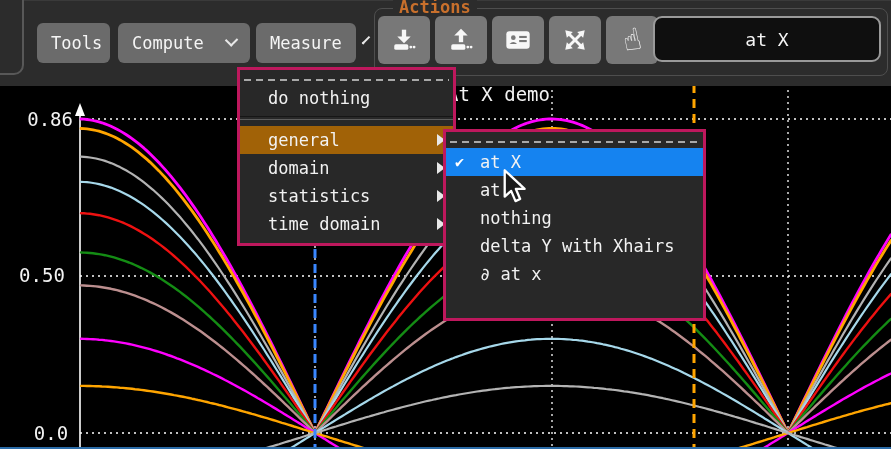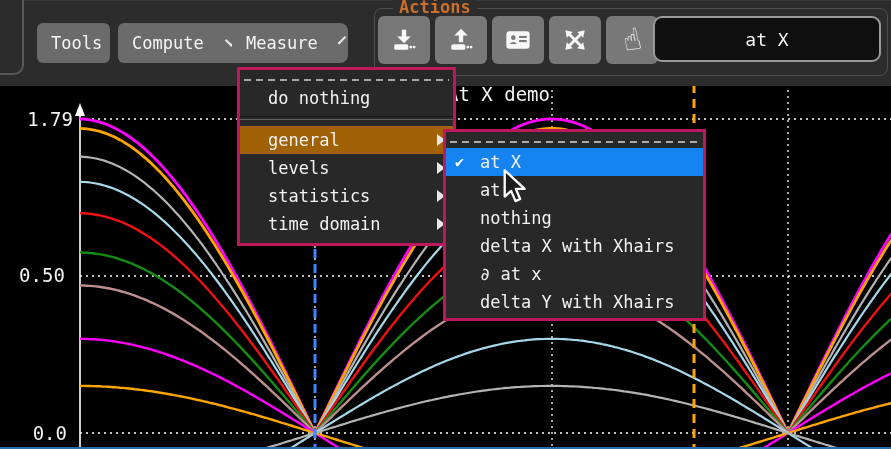--- a/index.html
+++ b/index.html
@@ -71,39 +71,39 @@
         <path d="M81.0,168.5 L84.0,168.6 L87.0,168.7 L90.0,169.0 L93.0,169.3 L96.0,169.7 L99.0,170.1 L102.0,170.6 L105.0,171.2 L108.0,171.9 L111.0,172.6 L114.0,173.4 L117.0,174.3 L120.0,175.3 L123.0,176.3 L126.0,177.4 L129.0,178.5 L132.0,179.7 L135.0,181.0 L138.0,182.4 L141.0,183.8 L144.0,185.3 L147.0,186.8 L150.0,188.4 L153.0,190.1 L156.0,191.8 L159.0,193.6 L162.0,195.5 L165.0,197.4 L168.0,199.4 L171.0,201.5 L174.0,203.6 L177.0,205.7 L180.0,207.9 L183.0,210.2 L186.0,212.5 L189.0,214.9 L192.0,217.4 L195.0,219.9 L198.0,222.4 L201.0,225.0 L204.0,227.6 L207.0,230.3 L210.0,233.0 L213.0,235.8 L216.0,238.7 L219.0,241.5 L222.0,244.4 L225.0,247.4 L228.0,250.4 L231.0,253.4 L234.0,256.5 L237.0,259.6 L240.0,262.7 L243.0,265.9 L246.0,269.1 L249.0,272.4 L252.0,275.6 L255.0,278.9 L258.0,282.3 L261.0,285.6 L264.0,289.0 L267.0,292.4 L270.0,295.8 L273.0,299.3 L276.0,302.8 L279.0,306.2 L282.0,309.7 L285.0,313.3 L288.0,316.8 L291.0,320.3 L294.0,323.9 L297.0,327.5 L300.0,331.0 L303.0,334.6 L306.0,338.2 L309.0,341.8 L312.0,345.4 L315.0,349.0 L318.0,345.4 L321.0,341.8 L324.0,338.2 L327.0,334.6 L330.0,331.0 L333.0,327.5 L336.0,323.9 L339.0,320.3 L342.0,316.8 L345.0,313.3 L348.0,309.7 L351.0,306.2 L354.0,302.8 L357.0,299.3 L360.0,295.8 L363.0,292.4 L366.0,289.0 L369.0,285.6 L372.0,282.3 L375.0,278.9 L378.0,275.6 L381.0,272.4 L384.0,269.1 L387.0,265.9 L390.0,262.7 L393.0,259.6 L396.0,256.5 L399.0,253.4 L402.0,250.4 L405.0,247.4 L408.0,244.4 L411.0,241.5 L414.0,238.7 L417.0,235.8 L420.0,233.0 L423.0,230.3 L426.0,227.6 L429.0,225.0 L432.0,222.4 L435.0,219.9 L438.0,217.4 L441.0,214.9 L444.0,212.5 L447.0,210.2 L450.0,207.9 L453.0,205.7 L456.0,203.6 L459.0,201.5 L462.0,199.4 L465.0,197.4 L468.0,195.5 L471.0,193.6 L474.0,191.8 L477.0,190.1 L480.0,188.4 L483.0,186.8 L486.0,185.3 L489.0,183.8 L492.0,182.4 L495.0,181.0 L498.0,179.7 L501.0,178.5 L504.0,177.4 L507.0,176.3 L510.0,175.3 L513.0,174.3 L516.0,173.4 L519.0,172.6 L522.0,171.9 L525.0,171.2 L528.0,170.6 L531.0,170.1 L534.0,169.7 L537.0,169.3 L540.0,169.0 L543.0,168.7 L546.0,168.6 L549.0,168.5 L552.0,168.5 L555.0,168.5 L558.0,168.6 L561.0,168.8 L564.0,169.1 L567.0,169.4 L570.0,169.8 L573.0,170.3 L576.0,170.8 L579.0,171.5 L582.0,172.1 L585.0,172.9 L588.0,173.7 L591.0,174.6 L594.0,175.6 L597.0,176.6 L600.0,177.7 L603.0,178.9 L606.0,180.2 L609.0,181.5 L612.0,182.8 L615.0,184.3 L618.0,185.8 L621.0,187.3 L624.0,189.0 L627.0,190.7 L630.0,192.4 L633.0,194.3 L636.0,196.1 L639.0,198.1 L642.0,200.1 L645.0,202.2 L648.0,204.3 L651.0,206.5 L654.0,208.7 L657.0,211.0 L660.0,213.3 L663.0,215.7 L666.0,218.2 L669.0,220.7 L672.0,223.3 L675.0,225.9 L678.0,228.5 L681.0,231.2 L684.0,234.0 L687.0,236.8 L690.0,239.6 L693.0,242.5 L696.0,245.4 L699.0,248.4 L702.0,251.4 L705.0,254.4 L708.0,257.5 L711.0,260.6 L714.0,263.8 L717.0,267.0 L720.0,270.2 L723.0,273.5 L726.0,276.7 L729.0,280.0 L732.0,283.4 L735.0,286.7 L738.0,290.1 L741.0,293.5 L744.0,297.0 L747.0,300.4 L750.0,303.9 L753.0,307.4 L756.0,310.9 L759.0,314.4 L762.0,318.0 L765.0,321.5 L768.0,325.1 L771.0,328.7 L774.0,332.2 L777.0,335.8 L780.0,339.4 L783.0,343.0 L786.0,346.6 L789.0,347.8 L792.0,344.2 L795.0,340.6 L798.0,337.0 L801.0,333.4 L804.0,329.8 L807.0,326.3 L810.0,322.7 L813.0,319.2 L816.0,315.6 L819.0,312.1 L822.0,308.6 L825.0,305.1 L828.0,301.6 L831.0,298.1 L834.0,294.7 L837.0,291.3 L840.0,287.9 L843.0,284.5 L846.0,281.2 L849.0,277.8 L852.0,274.5 L855.0,271.3 L858.0,268.0 L861.0,264.8 L864.0,261.7 L867.0,258.6 L870.0,255.5 L873.0,252.4 L876.0,249.4 L879.0,246.4 L882.0,243.5 L885.0,240.6 L888.0,237.7 L891.0,234.9" fill="none" stroke="#148c14" stroke-width="2.4" stroke-linejoin="round" stroke-linecap="round"></path>
         <path d="M81.0,201.4 L84.0,201.5 L87.0,201.7 L90.0,201.9 L93.0,202.1 L96.0,202.4 L99.0,202.8 L102.0,203.2 L105.0,203.7 L108.0,204.2 L111.0,204.8 L114.0,205.5 L117.0,206.2 L120.0,207.0 L123.0,207.8 L126.0,208.7 L129.0,209.6 L132.0,210.6 L135.0,211.7 L138.0,212.8 L141.0,214.0 L144.0,215.2 L147.0,216.4 L150.0,217.8 L153.0,219.1 L156.0,220.5 L159.0,222.0 L162.0,223.5 L165.0,225.1 L168.0,226.7 L171.0,228.4 L174.0,230.1 L177.0,231.9 L180.0,233.7 L183.0,235.6 L186.0,237.5 L189.0,239.4 L192.0,241.4 L195.0,243.4 L198.0,245.5 L201.0,247.6 L204.0,249.8 L207.0,252.0 L210.0,254.2 L213.0,256.5 L216.0,258.8 L219.0,261.1 L222.0,263.5 L225.0,265.9 L228.0,268.4 L231.0,270.9 L234.0,273.4 L237.0,275.9 L240.0,278.5 L243.0,281.1 L246.0,283.7 L249.0,286.4 L252.0,289.0 L255.0,291.7 L258.0,294.5 L261.0,297.2 L264.0,300.0 L267.0,302.7 L270.0,305.5 L273.0,308.4 L276.0,311.2 L279.0,314.0 L282.0,316.9 L285.0,319.8 L288.0,322.7 L291.0,325.6 L294.0,328.5 L297.0,331.4 L300.0,334.3 L303.0,337.3 L306.0,340.2 L309.0,343.1 L312.0,346.1 L315.0,349.0 L318.0,346.1 L321.0,343.1 L324.0,340.2 L327.0,337.3 L330.0,334.3 L333.0,331.4 L336.0,328.5 L339.0,325.6 L342.0,322.7 L345.0,319.8 L348.0,316.9 L351.0,314.0 L354.0,311.2 L357.0,308.4 L360.0,305.5 L363.0,302.7 L366.0,300.0 L369.0,297.2 L372.0,294.5 L375.0,291.7 L378.0,289.0 L381.0,286.4 L384.0,283.7 L387.0,281.1 L390.0,278.5 L393.0,275.9 L396.0,273.4 L399.0,270.9 L402.0,268.4 L405.0,265.9 L408.0,263.5 L411.0,261.1 L414.0,258.8 L417.0,256.5 L420.0,254.2 L423.0,252.0 L426.0,249.8 L429.0,247.6 L432.0,245.5 L435.0,243.4 L438.0,241.4 L441.0,239.4 L444.0,237.5 L447.0,235.6 L450.0,233.7 L453.0,231.9 L456.0,230.1 L459.0,228.4 L462.0,226.7 L465.0,225.1 L468.0,223.5 L471.0,222.0 L474.0,220.5 L477.0,219.1 L480.0,217.8 L483.0,216.4 L486.0,215.2 L489.0,214.0 L492.0,212.8 L495.0,211.7 L498.0,210.6 L501.0,209.6 L504.0,208.7 L507.0,207.8 L510.0,207.0 L513.0,206.2 L516.0,205.5 L519.0,204.8 L522.0,204.2 L525.0,203.7 L528.0,203.2 L531.0,202.8 L534.0,202.4 L537.0,202.1 L540.0,201.9 L543.0,201.7 L546.0,201.5 L549.0,201.4 L552.0,201.4 L555.0,201.5 L558.0,201.6 L561.0,201.7 L564.0,201.9 L567.0,202.2 L570.0,202.5 L573.0,202.9 L576.0,203.4 L579.0,203.9 L582.0,204.4 L585.0,205.1 L588.0,205.7 L591.0,206.5 L594.0,207.3 L597.0,208.1 L600.0,209.0 L603.0,210.0 L606.0,211.0 L609.0,212.1 L612.0,213.2 L615.0,214.4 L618.0,215.6 L621.0,216.9 L624.0,218.2 L627.0,219.6 L630.0,221.0 L633.0,222.5 L636.0,224.1 L639.0,225.6 L642.0,227.3 L645.0,229.0 L648.0,230.7 L651.0,232.5 L654.0,234.3 L657.0,236.2 L660.0,238.1 L663.0,240.1 L666.0,242.1 L669.0,244.1 L672.0,246.2 L675.0,248.3 L678.0,250.5 L681.0,252.7 L684.0,255.0 L687.0,257.3 L690.0,259.6 L693.0,261.9 L696.0,264.3 L699.0,266.8 L702.0,269.2 L705.0,271.7 L708.0,274.2 L711.0,276.8 L714.0,279.4 L717.0,282.0 L720.0,284.6 L723.0,287.2 L726.0,289.9 L729.0,292.6 L732.0,295.4 L735.0,298.1 L738.0,300.9 L741.0,303.7 L744.0,306.5 L747.0,309.3 L750.0,312.1 L753.0,315.0 L756.0,317.9 L759.0,320.7 L762.0,323.6 L765.0,326.5 L768.0,329.5 L771.0,332.4 L774.0,335.3 L777.0,338.2 L780.0,341.2 L783.0,344.1 L786.0,347.0 L789.0,348.0 L792.0,345.1 L795.0,342.1 L798.0,339.2 L801.0,336.3 L804.0,333.3 L807.0,330.4 L810.0,327.5 L813.0,324.6 L816.0,321.7 L819.0,318.8 L822.0,316.0 L825.0,313.1 L828.0,310.3 L831.0,307.4 L834.0,304.6 L837.0,301.8 L840.0,299.0 L843.0,296.3 L846.0,293.5 L849.0,290.8 L852.0,288.1 L855.0,285.5 L858.0,282.8 L861.0,280.2 L864.0,277.6 L867.0,275.1 L870.0,272.5 L873.0,270.0 L876.0,267.6 L879.0,265.1 L882.0,262.7 L885.0,260.4 L888.0,258.0 L891.0,255.7" fill="none" stroke="#bc8f8f" stroke-width="2.4" stroke-linejoin="round" stroke-linecap="round"></path>
         <path d="M81.0,254.8 L84.0,254.9 L87.0,255.0 L90.0,255.1 L93.0,255.2 L96.0,255.4 L99.0,255.7 L102.0,255.9 L105.0,256.3 L108.0,256.6 L111.0,257.0 L114.0,257.4 L117.0,257.9 L120.0,258.4 L123.0,258.9 L126.0,259.4 L129.0,260.0 L132.0,260.7 L135.0,261.4 L138.0,262.1 L141.0,262.8 L144.0,263.6 L147.0,264.4 L150.0,265.2 L153.0,266.1 L156.0,267.0 L159.0,267.9 L162.0,268.9 L165.0,269.9 L168.0,271.0 L171.0,272.0 L174.0,273.1 L177.0,274.3 L180.0,275.4 L183.0,276.6 L186.0,277.8 L189.0,279.1 L192.0,280.3 L195.0,281.6 L198.0,282.9 L201.0,284.3 L204.0,285.7 L207.0,287.1 L210.0,288.5 L213.0,290.0 L216.0,291.4 L219.0,292.9 L222.0,294.4 L225.0,296.0 L228.0,297.5 L231.0,299.1 L234.0,300.7 L237.0,302.4 L240.0,304.0 L243.0,305.6 L246.0,307.3 L249.0,309.0 L252.0,310.7 L255.0,312.4 L258.0,314.2 L261.0,315.9 L264.0,317.7 L267.0,319.5 L270.0,321.3 L273.0,323.1 L276.0,324.9 L279.0,326.7 L282.0,328.5 L285.0,330.4 L288.0,332.2 L291.0,334.0 L294.0,335.9 L297.0,337.8 L300.0,339.6 L303.0,341.5 L306.0,343.4 L309.0,345.2 L312.0,347.1 L315.0,349.0 L318.0,350.9 L321.0,352.8 L324.0,354.6 L327.0,356.5 L330.0,358.4 L333.0,360.2 L336.0,362.1 L339.0,364.0 L342.0,365.8 L345.0,367.6 L348.0,369.5 L351.0,371.3 L354.0,373.1 L357.0,374.9 L360.0,376.7 L363.0,378.5 L366.0,380.3 L369.0,382.1 L372.0,383.8 L375.0,385.6 L378.0,387.3 L381.0,389.0 L384.0,390.7 L387.0,392.4 L390.0,394.0 L393.0,395.6 L396.0,397.3 L399.0,398.9 L402.0,400.5 L405.0,402.0 L408.0,403.6 L411.0,405.1 L414.0,406.6 L417.0,408.0 L420.0,409.5 L423.0,410.9 L426.0,412.3 L429.0,413.7 L432.0,415.1 L435.0,416.4 L438.0,417.7 L441.0,418.9 L444.0,420.2 L447.0,421.4 L450.0,422.6 L453.0,423.7 L456.0,424.9 L459.0,426.0 L462.0,427.0 L465.0,428.1 L468.0,429.1 L471.0,430.1 L474.0,431.0 L477.0,431.9 L480.0,432.8 L483.0,433.6 L486.0,434.4 L489.0,435.2 L492.0,435.9 L495.0,436.6 L498.0,437.3 L501.0,438.0 L504.0,438.6 L507.0,439.1 L510.0,439.6 L513.0,440.1 L516.0,440.6 L519.0,441.0 L522.0,441.4 L525.0,441.7 L528.0,442.1 L531.0,442.3 L534.0,442.6 L537.0,442.8 L540.0,442.9 L543.0,443.0 L546.0,443.1 L549.0,443.2 L552.0,443.2 L555.0,443.2 L558.0,443.1 L561.0,443.0 L564.0,442.9 L567.0,442.7 L570.0,442.5 L573.0,442.2 L576.0,442.0 L579.0,441.6 L582.0,441.3 L585.0,440.9 L588.0,440.4 L591.0,440.0 L594.0,439.5 L597.0,438.9 L600.0,438.4 L603.0,437.7 L606.0,437.1 L609.0,436.4 L612.0,435.7 L615.0,434.9 L618.0,434.2 L621.0,433.3 L624.0,432.5 L627.0,431.6 L630.0,430.7 L633.0,429.7 L636.0,428.7 L639.0,427.7 L642.0,426.7 L645.0,425.6 L648.0,424.5 L651.0,423.4 L654.0,422.2 L657.0,421.0 L660.0,419.8 L663.0,418.5 L666.0,417.2 L669.0,415.9 L672.0,414.6 L675.0,413.2 L678.0,411.9 L681.0,410.5 L684.0,409.0 L687.0,407.6 L690.0,406.1 L693.0,404.6 L696.0,403.0 L699.0,401.5 L702.0,399.9 L705.0,398.3 L708.0,396.7 L711.0,395.1 L714.0,393.5 L717.0,391.8 L720.0,390.1 L723.0,388.4 L726.0,386.7 L729.0,385.0 L732.0,383.2 L735.0,381.5 L738.0,379.7 L741.0,377.9 L744.0,376.1 L747.0,374.3 L750.0,372.5 L753.0,370.7 L756.0,368.9 L759.0,367.0 L762.0,365.2 L765.0,363.3 L768.0,361.5 L771.0,359.6 L774.0,357.7 L777.0,355.9 L780.0,354.0 L783.0,352.1 L786.0,350.3 L789.0,348.4 L792.0,346.5 L795.0,344.6 L798.0,342.7 L801.0,340.9 L804.0,339.0 L807.0,337.1 L810.0,335.3 L813.0,333.4 L816.0,331.6 L819.0,329.7 L822.0,327.9 L825.0,326.1 L828.0,324.3 L831.0,322.5 L834.0,320.7 L837.0,318.9 L840.0,317.1 L843.0,315.3 L846.0,313.6 L849.0,311.9 L852.0,310.2 L855.0,308.5 L858.0,306.8 L861.0,305.1 L864.0,303.4 L867.0,301.8 L870.0,300.2 L873.0,298.6 L876.0,297.0 L879.0,295.5 L882.0,293.9 L885.0,292.4 L888.0,290.9 L891.0,289.5" fill="none" stroke="#ff00ff" stroke-width="2.4" stroke-linejoin="round" stroke-linecap="round"></path>
         <path d="M81.0,301.9 L84.0,301.9 L87.0,302.0 L90.0,302.0 L93.0,302.1 L96.0,302.2 L99.0,302.3 L102.0,302.5 L105.0,302.6 L108.0,302.8 L111.0,303.0 L114.0,303.2 L117.0,303.4 L120.0,303.7 L123.0,303.9 L126.0,304.2 L129.0,304.5 L132.0,304.8 L135.0,305.2 L138.0,305.5 L141.0,305.9 L144.0,306.3 L147.0,306.7 L150.0,307.1 L153.0,307.5 L156.0,308.0 L159.0,308.5 L162.0,309.0 L165.0,309.5 L168.0,310.0 L171.0,310.5 L174.0,311.1 L177.0,311.6 L180.0,312.2 L183.0,312.8 L186.0,313.4 L189.0,314.0 L192.0,314.7 L195.0,315.3 L198.0,316.0 L201.0,316.6 L204.0,317.3 L207.0,318.0 L210.0,318.8 L213.0,319.5 L216.0,320.2 L219.0,321.0 L222.0,321.7 L225.0,322.5 L228.0,323.3 L231.0,324.1 L234.0,324.9 L237.0,325.7 L240.0,326.5 L243.0,327.3 L246.0,328.2 L249.0,329.0 L252.0,329.9 L255.0,330.7 L258.0,331.6 L261.0,332.5 L264.0,333.3 L267.0,334.2 L270.0,335.1 L273.0,336.0 L276.0,336.9 L279.0,337.8 L282.0,338.8 L285.0,339.7 L288.0,340.6 L291.0,341.5 L294.0,342.5 L297.0,343.4 L300.0,344.3 L303.0,345.3 L306.0,346.2 L309.0,347.1 L312.0,348.1 L315.0,349.0 L318.0,349.9 L321.0,350.9 L324.0,351.8 L327.0,352.7 L330.0,353.7 L333.0,354.6 L336.0,355.5 L339.0,356.5 L342.0,357.4 L345.0,358.3 L348.0,359.2 L351.0,360.2 L354.0,361.1 L357.0,362.0 L360.0,362.9 L363.0,363.8 L366.0,364.7 L369.0,365.5 L372.0,366.4 L375.0,367.3 L378.0,368.1 L381.0,369.0 L384.0,369.8 L387.0,370.7 L390.0,371.5 L393.0,372.3 L396.0,373.1 L399.0,373.9 L402.0,374.7 L405.0,375.5 L408.0,376.3 L411.0,377.0 L414.0,377.8 L417.0,378.5 L420.0,379.2 L423.0,380.0 L426.0,380.7 L429.0,381.4 L432.0,382.0 L435.0,382.7 L438.0,383.3 L441.0,384.0 L444.0,384.6 L447.0,385.2 L450.0,385.8 L453.0,386.4 L456.0,386.9 L459.0,387.5 L462.0,388.0 L465.0,388.5 L468.0,389.0 L471.0,389.5 L474.0,390.0 L477.0,390.5 L480.0,390.9 L483.0,391.3 L486.0,391.7 L489.0,392.1 L492.0,392.5 L495.0,392.8 L498.0,393.2 L501.0,393.5 L504.0,393.8 L507.0,394.1 L510.0,394.3 L513.0,394.6 L516.0,394.8 L519.0,395.0 L522.0,395.2 L525.0,395.4 L528.0,395.5 L531.0,395.7 L534.0,395.8 L537.0,395.9 L540.0,396.0 L543.0,396.0 L546.0,396.1 L549.0,396.1 L552.0,396.1 L555.0,396.1 L558.0,396.1 L561.0,396.0 L564.0,395.9 L567.0,395.9 L570.0,395.7 L573.0,395.6 L576.0,395.5 L579.0,395.3 L582.0,395.1 L585.0,394.9 L588.0,394.7 L591.0,394.5 L594.0,394.2 L597.0,394.0 L600.0,393.7 L603.0,393.4 L606.0,393.0 L609.0,392.7 L612.0,392.3 L615.0,392.0 L618.0,391.6 L621.0,391.2 L624.0,390.7 L627.0,390.3 L630.0,389.8 L633.0,389.4 L636.0,388.9 L639.0,388.4 L642.0,387.8 L645.0,387.3 L648.0,386.8 L651.0,386.2 L654.0,385.6 L657.0,385.0 L660.0,384.4 L663.0,383.8 L666.0,383.1 L669.0,382.5 L672.0,381.8 L675.0,381.1 L678.0,380.4 L681.0,379.7 L684.0,379.0 L687.0,378.3 L690.0,377.5 L693.0,376.8 L696.0,376.0 L699.0,375.2 L702.0,374.5 L705.0,373.7 L708.0,372.9 L711.0,372.1 L714.0,371.2 L717.0,370.4 L720.0,369.6 L723.0,368.7 L726.0,367.9 L729.0,367.0 L732.0,366.1 L735.0,365.2 L738.0,364.4 L741.0,363.5 L744.0,362.6 L747.0,361.7 L750.0,360.8 L753.0,359.9 L756.0,358.9 L759.0,358.0 L762.0,357.1 L765.0,356.2 L768.0,355.2 L771.0,354.3 L774.0,353.4 L777.0,352.4 L780.0,351.5 L783.0,350.6 L786.0,349.6 L789.0,348.7 L792.0,347.7 L795.0,346.8 L798.0,345.9 L801.0,344.9 L804.0,344.0 L807.0,343.1 L810.0,342.1 L813.0,341.2 L816.0,340.3 L819.0,339.4 L822.0,338.5 L825.0,337.5 L828.0,336.6 L831.0,335.7 L834.0,334.8 L837.0,333.9 L840.0,333.1 L843.0,332.2 L846.0,331.3 L849.0,330.4 L852.0,329.6 L855.0,328.7 L858.0,327.9 L861.0,327.0 L864.0,326.2 L867.0,325.4 L870.0,324.6 L873.0,323.8 L876.0,323.0 L879.0,322.2 L882.0,321.5 L885.0,320.7 L888.0,320.0 L891.0,319.2" fill="none" stroke="#ffa500" stroke-width="2.4" stroke-linejoin="round" stroke-linecap="round"></path>
         <path d="M81.0,443.2 L84.0,443.1 L87.0,443.0 L90.0,442.9 L93.0,442.8 L96.0,442.6 L99.0,442.3 L102.0,442.1 L105.0,441.7 L108.0,441.4 L111.0,441.0 L114.0,440.6 L117.0,440.1 L120.0,439.6 L123.0,439.1 L126.0,438.6 L129.0,438.0 L132.0,437.3 L135.0,436.6 L138.0,435.9 L141.0,435.2 L144.0,434.4 L147.0,433.6 L150.0,432.8 L153.0,431.9 L156.0,431.0 L159.0,430.1 L162.0,429.1 L165.0,428.1 L168.0,427.0 L171.0,426.0 L174.0,424.9 L177.0,423.7 L180.0,422.6 L183.0,421.4 L186.0,420.2 L189.0,418.9 L192.0,417.7 L195.0,416.4 L198.0,415.1 L201.0,413.7 L204.0,412.3 L207.0,410.9 L210.0,409.5 L213.0,408.0 L216.0,406.6 L219.0,405.1 L222.0,403.6 L225.0,402.0 L228.0,400.5 L231.0,398.9 L234.0,397.3 L237.0,395.6 L240.0,394.0 L243.0,392.4 L246.0,390.7 L249.0,389.0 L252.0,387.3 L255.0,385.6 L258.0,383.8 L261.0,382.1 L264.0,380.3 L267.0,378.5 L270.0,376.7 L273.0,374.9 L276.0,373.1 L279.0,371.3 L282.0,369.5 L285.0,367.6 L288.0,365.8 L291.0,364.0 L294.0,362.1 L297.0,360.2 L300.0,358.4 L303.0,356.5 L306.0,354.6 L309.0,352.8 L312.0,350.9 L315.0,349.0 L318.0,347.1 L321.0,345.2 L324.0,343.4 L327.0,341.5 L330.0,339.6 L333.0,337.8 L336.0,335.9 L339.0,334.0 L342.0,332.2 L345.0,330.4 L348.0,328.5 L351.0,326.7 L354.0,324.9 L357.0,323.1 L360.0,321.3 L363.0,319.5 L366.0,317.7 L369.0,315.9 L372.0,314.2 L375.0,312.4 L378.0,310.7 L381.0,309.0 L384.0,307.3 L387.0,305.6 L390.0,304.0 L393.0,302.4 L396.0,300.7 L399.0,299.1 L402.0,297.5 L405.0,296.0 L408.0,294.4 L411.0,292.9 L414.0,291.4 L417.0,290.0 L420.0,288.5 L423.0,287.1 L426.0,285.7 L429.0,284.3 L432.0,282.9 L435.0,281.6 L438.0,280.3 L441.0,279.1 L444.0,277.8 L447.0,276.6 L450.0,275.4 L453.0,274.3 L456.0,273.1 L459.0,272.0 L462.0,271.0 L465.0,269.9 L468.0,268.9 L471.0,267.9 L474.0,267.0 L477.0,266.1 L480.0,265.2 L483.0,264.4 L486.0,263.6 L489.0,262.8 L492.0,262.1 L495.0,261.4 L498.0,260.7 L501.0,260.0 L504.0,259.4 L507.0,258.9 L510.0,258.4 L513.0,257.9 L516.0,257.4 L519.0,257.0 L522.0,256.6 L525.0,256.3 L528.0,255.9 L531.0,255.7 L534.0,255.4 L537.0,255.2 L540.0,255.1 L543.0,255.0 L546.0,254.9 L549.0,254.8 L552.0,254.8 L555.0,254.8 L558.0,254.9 L561.0,255.0 L564.0,255.1 L567.0,255.3 L570.0,255.5 L573.0,255.8 L576.0,256.0 L579.0,256.4 L582.0,256.7 L585.0,257.1 L588.0,257.6 L591.0,258.0 L594.0,258.5 L597.0,259.1 L600.0,259.6 L603.0,260.3 L606.0,260.9 L609.0,261.6 L612.0,262.3 L615.0,263.1 L618.0,263.8 L621.0,264.7 L624.0,265.5 L627.0,266.4 L630.0,267.3 L633.0,268.3 L636.0,269.3 L639.0,270.3 L642.0,271.3 L645.0,272.4 L648.0,273.5 L651.0,274.6 L654.0,275.8 L657.0,277.0 L660.0,278.2 L663.0,279.5 L666.0,280.8 L669.0,282.1 L672.0,283.4 L675.0,284.8 L678.0,286.1 L681.0,287.5 L684.0,289.0 L687.0,290.4 L690.0,291.9 L693.0,293.4 L696.0,295.0 L699.0,296.5 L702.0,298.1 L705.0,299.7 L708.0,301.3 L711.0,302.9 L714.0,304.5 L717.0,306.2 L720.0,307.9 L723.0,309.6 L726.0,311.3 L729.0,313.0 L732.0,314.8 L735.0,316.5 L738.0,318.3 L741.0,320.1 L744.0,321.9 L747.0,323.7 L750.0,325.5 L753.0,327.3 L756.0,329.1 L759.0,331.0 L762.0,332.8 L765.0,334.7 L768.0,336.5 L771.0,338.4 L774.0,340.3 L777.0,342.1 L780.0,344.0 L783.0,345.9 L786.0,347.7 L789.0,349.6 L792.0,351.5 L795.0,353.4 L798.0,355.3 L801.0,357.1 L804.0,359.0 L807.0,360.9 L810.0,362.7 L813.0,364.6 L816.0,366.4 L819.0,368.3 L822.0,370.1 L825.0,371.9 L828.0,373.7 L831.0,375.5 L834.0,377.3 L837.0,379.1 L840.0,380.9 L843.0,382.7 L846.0,384.4 L849.0,386.1 L852.0,387.8 L855.0,389.5 L858.0,391.2 L861.0,392.9 L864.0,394.6 L867.0,396.2 L870.0,397.8 L873.0,399.4 L876.0,401.0 L879.0,402.5 L882.0,404.1 L885.0,405.6 L888.0,407.1 L891.0,408.5" fill="none" stroke="#a6d8ea" stroke-width="2.2" stroke-linejoin="round" stroke-linecap="round"></path>
         <path d="M81.0,396.1 L84.0,396.1 L87.0,396.0 L90.0,396.0 L93.0,395.9 L96.0,395.8 L99.0,395.7 L102.0,395.5 L105.0,395.4 L108.0,395.2 L111.0,395.0 L114.0,394.8 L117.0,394.6 L120.0,394.3 L123.0,394.1 L126.0,393.8 L129.0,393.5 L132.0,393.2 L135.0,392.8 L138.0,392.5 L141.0,392.1 L144.0,391.7 L147.0,391.3 L150.0,390.9 L153.0,390.5 L156.0,390.0 L159.0,389.5 L162.0,389.0 L165.0,388.5 L168.0,388.0 L171.0,387.5 L174.0,386.9 L177.0,386.4 L180.0,385.8 L183.0,385.2 L186.0,384.6 L189.0,384.0 L192.0,383.3 L195.0,382.7 L198.0,382.0 L201.0,381.4 L204.0,380.7 L207.0,380.0 L210.0,379.2 L213.0,378.5 L216.0,377.8 L219.0,377.0 L222.0,376.3 L225.0,375.5 L228.0,374.7 L231.0,373.9 L234.0,373.1 L237.0,372.3 L240.0,371.5 L243.0,370.7 L246.0,369.8 L249.0,369.0 L252.0,368.1 L255.0,367.3 L258.0,366.4 L261.0,365.5 L264.0,364.7 L267.0,363.8 L270.0,362.9 L273.0,362.0 L276.0,361.1 L279.0,360.2 L282.0,359.2 L285.0,358.3 L288.0,357.4 L291.0,356.5 L294.0,355.5 L297.0,354.6 L300.0,353.7 L303.0,352.7 L306.0,351.8 L309.0,350.9 L312.0,349.9 L315.0,349.0 L318.0,348.1 L321.0,347.1 L324.0,346.2 L327.0,345.3 L330.0,344.3 L333.0,343.4 L336.0,342.5 L339.0,341.5 L342.0,340.6 L345.0,339.7 L348.0,338.8 L351.0,337.8 L354.0,336.9 L357.0,336.0 L360.0,335.1 L363.0,334.2 L366.0,333.3 L369.0,332.5 L372.0,331.6 L375.0,330.7 L378.0,329.9 L381.0,329.0 L384.0,328.2 L387.0,327.3 L390.0,326.5 L393.0,325.7 L396.0,324.9 L399.0,324.1 L402.0,323.3 L405.0,322.5 L408.0,321.7 L411.0,321.0 L414.0,320.2 L417.0,319.5 L420.0,318.8 L423.0,318.0 L426.0,317.3 L429.0,316.6 L432.0,316.0 L435.0,315.3 L438.0,314.7 L441.0,314.0 L444.0,313.4 L447.0,312.8 L450.0,312.2 L453.0,311.6 L456.0,311.1 L459.0,310.5 L462.0,310.0 L465.0,309.5 L468.0,309.0 L471.0,308.5 L474.0,308.0 L477.0,307.5 L480.0,307.1 L483.0,306.7 L486.0,306.3 L489.0,305.9 L492.0,305.5 L495.0,305.2 L498.0,304.8 L501.0,304.5 L504.0,304.2 L507.0,303.9 L510.0,303.7 L513.0,303.4 L516.0,303.2 L519.0,303.0 L522.0,302.8 L525.0,302.6 L528.0,302.5 L531.0,302.3 L534.0,302.2 L537.0,302.1 L540.0,302.0 L543.0,302.0 L546.0,301.9 L549.0,301.9 L552.0,301.9 L555.0,301.9 L558.0,301.9 L561.0,302.0 L564.0,302.1 L567.0,302.1 L570.0,302.3 L573.0,302.4 L576.0,302.5 L579.0,302.7 L582.0,302.9 L585.0,303.1 L588.0,303.3 L591.0,303.5 L594.0,303.8 L597.0,304.0 L600.0,304.3 L603.0,304.6 L606.0,305.0 L609.0,305.3 L612.0,305.7 L615.0,306.0 L618.0,306.4 L621.0,306.8 L624.0,307.3 L627.0,307.7 L630.0,308.2 L633.0,308.6 L636.0,309.1 L639.0,309.6 L642.0,310.2 L645.0,310.7 L648.0,311.2 L651.0,311.8 L654.0,312.4 L657.0,313.0 L660.0,313.6 L663.0,314.2 L666.0,314.9 L669.0,315.5 L672.0,316.2 L675.0,316.9 L678.0,317.6 L681.0,318.3 L684.0,319.0 L687.0,319.7 L690.0,320.5 L693.0,321.2 L696.0,322.0 L699.0,322.8 L702.0,323.5 L705.0,324.3 L708.0,325.1 L711.0,325.9 L714.0,326.8 L717.0,327.6 L720.0,328.4 L723.0,329.3 L726.0,330.1 L729.0,331.0 L732.0,331.9 L735.0,332.8 L738.0,333.6 L741.0,334.5 L744.0,335.4 L747.0,336.3 L750.0,337.2 L753.0,338.1 L756.0,339.1 L759.0,340.0 L762.0,340.9 L765.0,341.8 L768.0,342.8 L771.0,343.7 L774.0,344.6 L777.0,345.6 L780.0,346.5 L783.0,347.4 L786.0,348.4 L789.0,349.3 L792.0,350.3 L795.0,351.2 L798.0,352.1 L801.0,353.1 L804.0,354.0 L807.0,354.9 L810.0,355.9 L813.0,356.8 L816.0,357.7 L819.0,358.6 L822.0,359.5 L825.0,360.5 L828.0,361.4 L831.0,362.3 L834.0,363.2 L837.0,364.1 L840.0,364.9 L843.0,365.8 L846.0,366.7 L849.0,367.6 L852.0,368.4 L855.0,369.3 L858.0,370.1 L861.0,371.0 L864.0,371.8 L867.0,372.6 L870.0,373.4 L873.0,374.2 L876.0,375.0 L879.0,375.8 L882.0,376.5 L885.0,377.3 L888.0,378.0 L891.0,378.8" fill="none" stroke="#b3b3b3" stroke-width="2.2" stroke-linejoin="round" stroke-linecap="round"></path>
         <line x1="315" y1="0" x2="315" y2="365" stroke="#3a87ff" stroke-width="3" stroke-dasharray="9 6"></line>
         <line x1="694" y1="0" x2="694" y2="365" stroke="#ffa500" stroke-width="3" stroke-dasharray="9 6"></line>
       </svg>
     <div class="plot-title">At X demo</div>
-    <div class="ytick" style="left:11px;top:24px;">1.79</div>
+    <div class="ytick" style="left:11px;top:24px;">0.86</div>
     <div class="ytick" style="left:11px;top:180px;text-align:center;">0.50</div>
-    <div class="ytick" style="left:5px;top:338px;">0.0</div>
+    <div class="ytick" style="left:20px;top:338px;text-align:center;">0.0</div>
   </div>
 
   <div class="toolbar">
     <div class="left-groupbox">
       
     </div>
 
     <div class="tbtn" style="left:37px;width:73px;">
       <span>Tools</span>
       <span class="chev"></span>
     </div>
     <div class="tbtn" style="left:118px;width:132px;">
       <span>Compute</span>
       <span class="chev"></span>
     </div>
-    <div class="tbtn" style="left:232px;width:116px;border-radius:8px;">
+    <div class="tbtn" style="left:256px;width:100px;">
       <span>Measure</span>
       <span class="chev"></span>
     </div>
 
     <div class="actions-group">
       <div class="actions-label" style="color: rgb(201, 112, 44);">Actions</div>
 
       <div class="ibtn" style="left:3px;">
         <svg width="26" height="26" viewBox="0 0 24 24">
           <rect x="10" y="2.5" width="4" height="7" fill="#f7f7f7"></rect>
@@ -160,21 +160,21 @@
     <div class="spacer3"></div>
     <div class="mitem">
       <span class="lbl">do nothing</span>
     </div>
     <div class="msep"></div>
     <div class="mitem hl" style="background: #a16207;">
       <span class="lbl">general</span>
       <span class="subarrow"></span>
     </div>
     <div class="mitem">
-      <span class="lbl">levels</span>
+      <span class="lbl">domain</span>
       <span class="subarrow"></span>
     </div>
     <div class="mitem">
       <span class="lbl">statistics</span>
       <span class="subarrow"></span>
     </div>
     <div class="mitem">
       <span class="lbl">time domain</span>
       <span class="subarrow"></span>
     </div>
@@ -187,27 +187,24 @@
       <span class="check">✔</span>
       <span class="lbl">at X</span>
     </div>
     <div class="mitem">
       <span class="lbl">at Y</span>
     </div>
     <div class="mitem">
       <span class="lbl">nothing</span>
     </div>
     <div class="mitem">
-      <span class="lbl">delta X with Xhairs</span>
+      <span class="lbl">delta Y with Xhairs</span>
     </div>
     <div class="mitem">
       <span class="lbl">∂ at x</span>
-    </div>
-    <div class="mitem">
-      <span class="lbl">delta Y with Xhairs</span>
     </div>
   </div>
 
   <svg class="mouse-cursor" style="left:502px;top:169px;" width="26" height="36" viewBox="0 0 20 28">
     <polygon points="2,1 2,21.5 7,17 10.4,25 14,23.3 10.7,15.5 17.5,15.5" fill="#1c1c1c" stroke="#ffffff" stroke-width="1.8" stroke-linejoin="round"></polygon>
   </svg>
 
   <div class="bottom-strip" style="background: rgb(43, 108, 168);"></div>
 </div>
 

